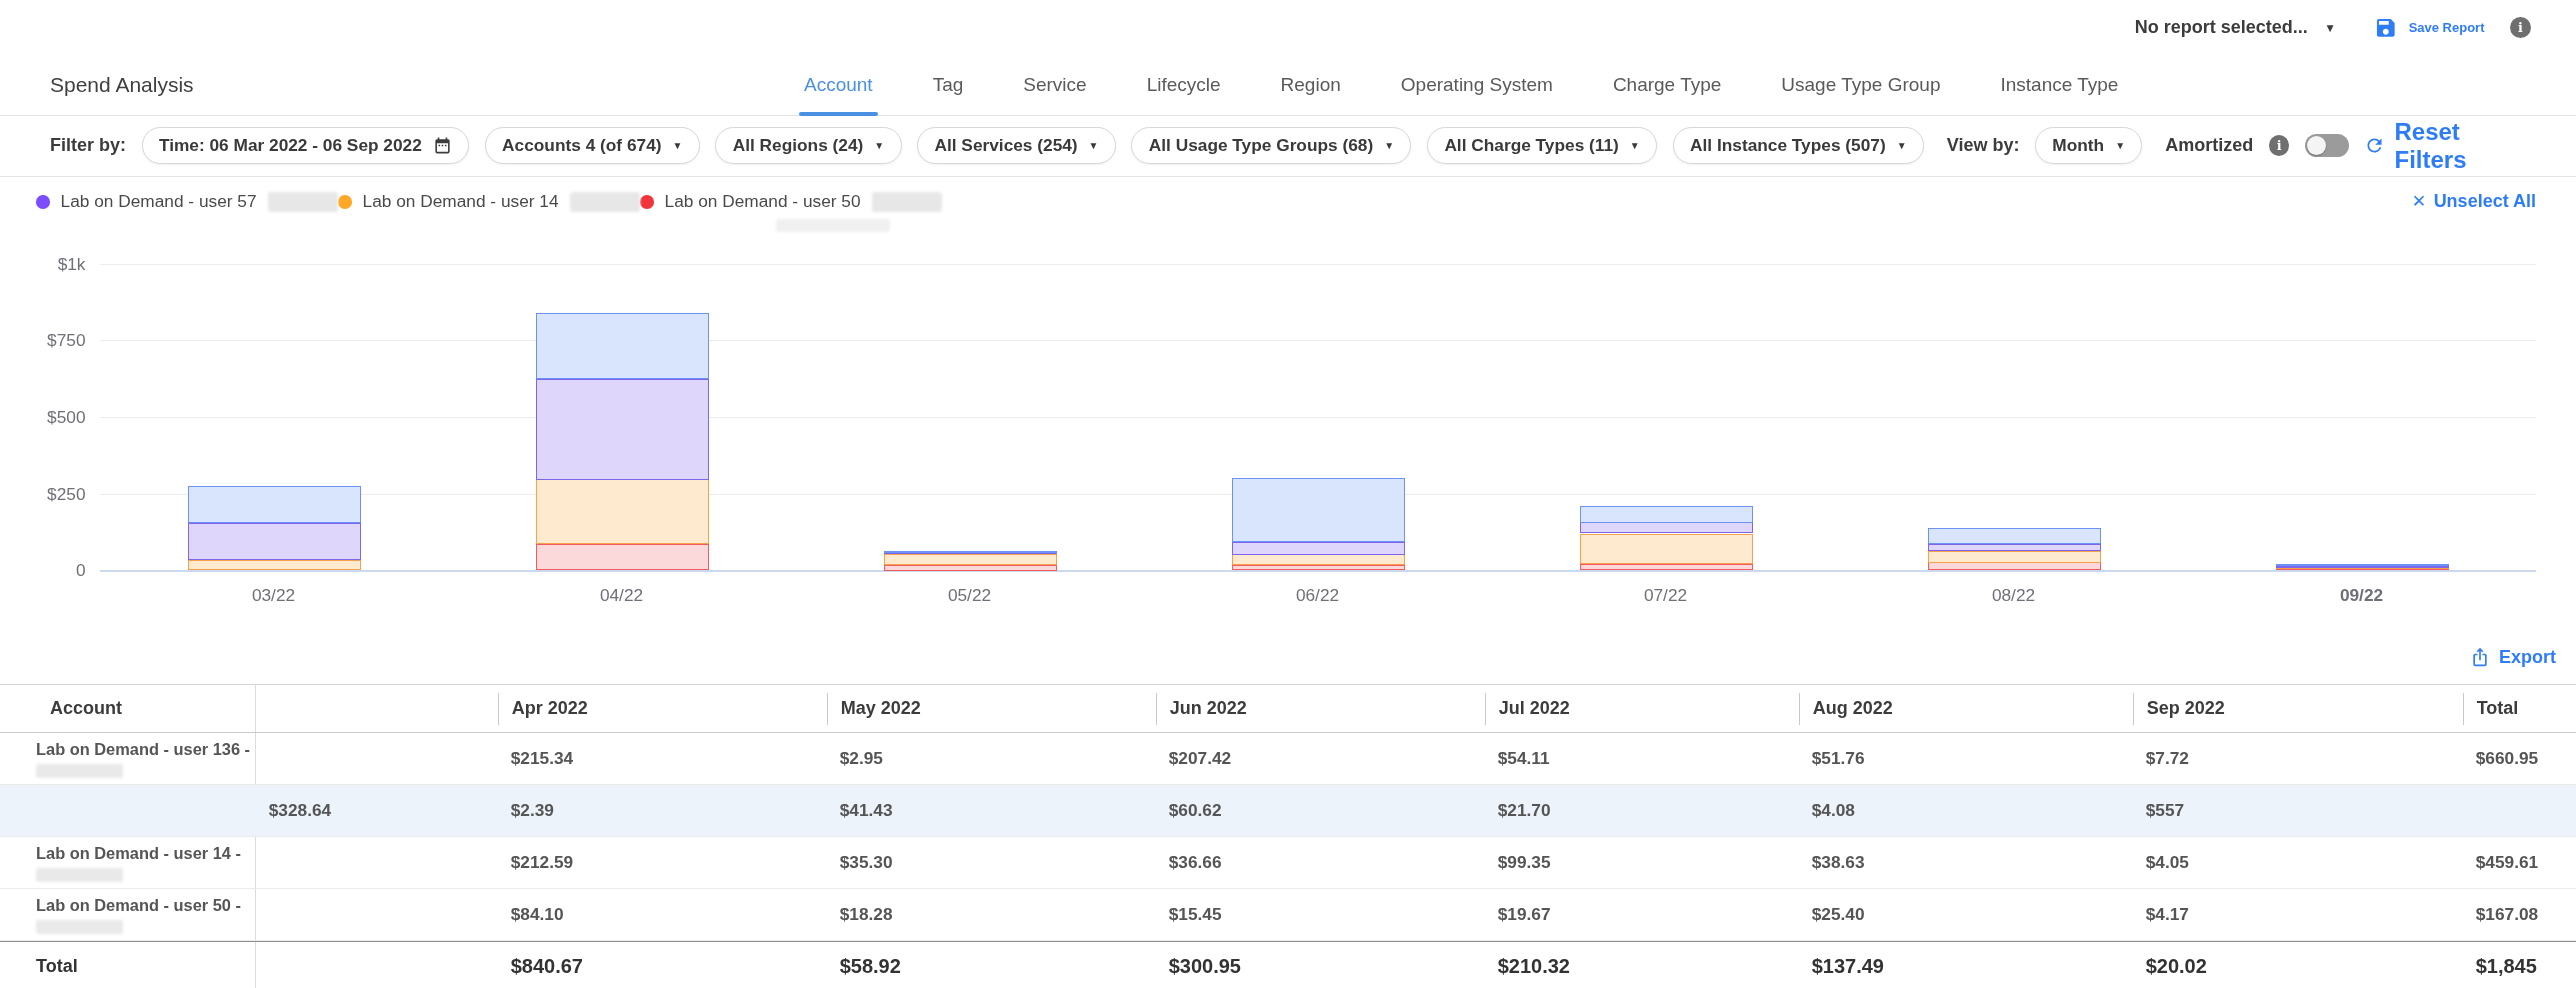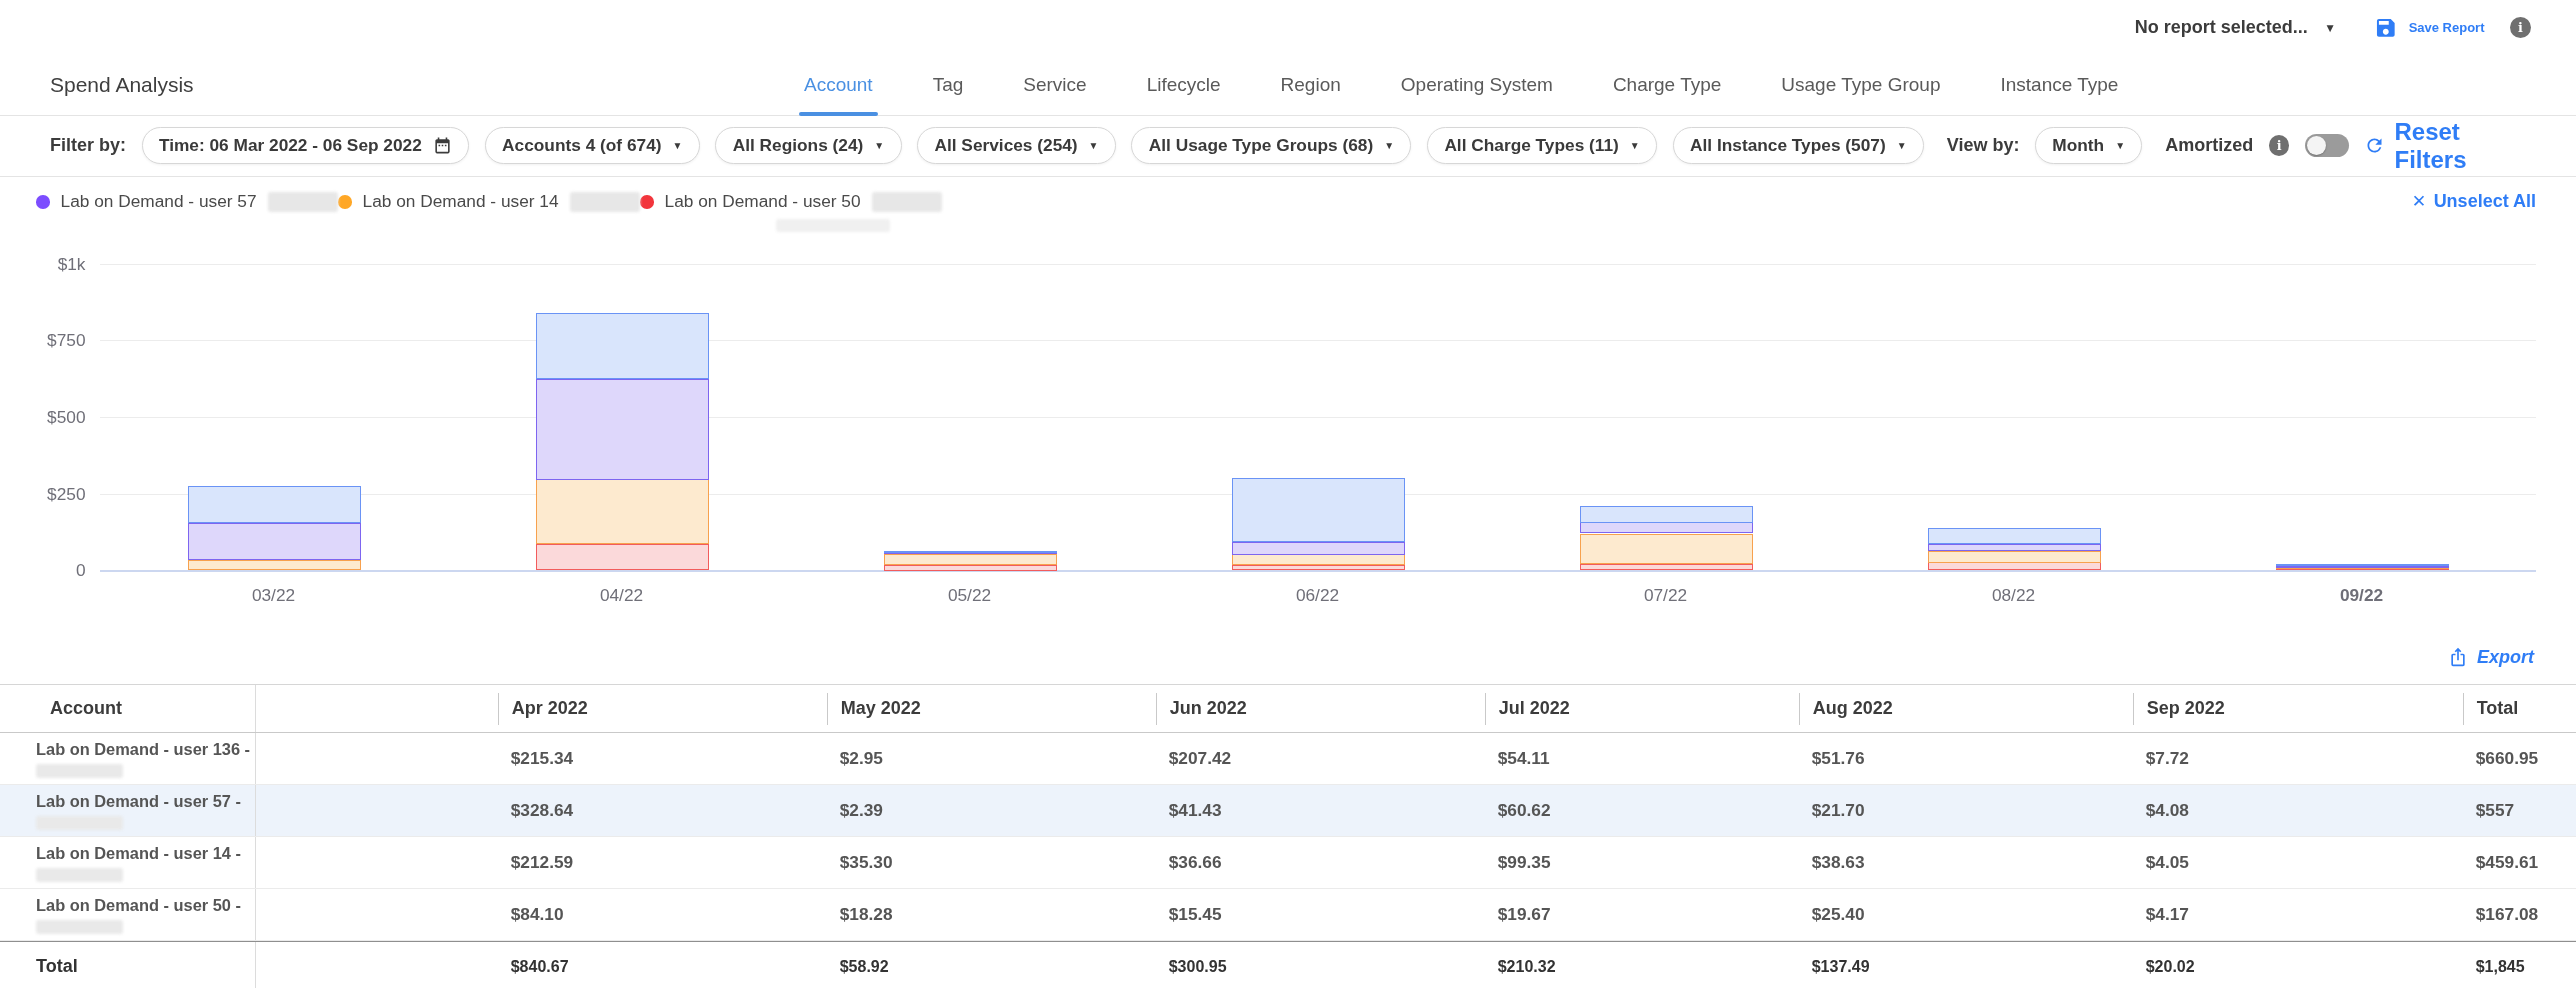--- a/index.html
+++ b/index.html
@@ -70,21 +70,21 @@
   .chart{position:absolute;top:253px;left:0;width:2576px;height:364px;}
   .gridline{position:absolute;left:100px;right:40px;height:0.9px;background:#ececec;}
   .gridline.zero{height:1.8px;background:#ccd7f0;}
   .ytick{position:absolute;left:25.5px;width:60px;text-align:right;font-size:17.3px;
          color:#6f6f78;transform:translateY(-50%);}
   .bar-seg{position:absolute;box-sizing:border-box;border-style:solid;}
   .xtick{position:absolute;width:127px;text-align:center;font-size:17.3px;color:#6f6f78;}
 
   
   .export-row{position:absolute;top:636px;left:0;right:0;height:42px;display:flex;
-          justify-content:flex-end;align-items:center;padding-right:42px;font-style:italic;}
+          justify-content:flex-end;align-items:center;padding-right:20px;}
   .export-btn{display:flex;align-items:center;gap:9px;color:#2F7DF6;font-size:18px;
           font-weight:700;cursor:pointer;}
 
   
   .spend-table{position:absolute;top:684px;left:0;right:0;}
   .trow{display:grid;grid-template-columns:256px 242px 329px 329px 329px 314px 334px 330px 1fr;
         border-bottom:0.9px solid #ebebeb;align-items:center;}
   .trow.thead{border-top:0.9px solid #d6d6d6;border-bottom:0.9px solid #c9c9c9;height:47px;}
   .trow.tbody{height:51px;font-weight:bold;}
   .trow.highlight{background:#edf3fb;}
@@ -92,21 +92,21 @@
   .cell{padding-left:12.7px;font-size:17.3px;color:#555;}
   .cell.head{font-size:18px;font-weight:700;color:#3c3c3c;padding-left:0;}
   .cell.head .tick{border-left:0.9px solid #c9c9c9;padding:5.5px 0 5.5px 12.7px;display:inline-block;}
   .cell.account-h{font-size:18px;font-weight:700;color:#3c3c3c;padding-left:50px;}
   .account-cell{align-self:stretch;display:flex;flex-direction:column;justify-content:center;
         padding-left:36px;border-right:0.9px solid #dcdcdc;}
   .thead .account-h{align-self:stretch;display:flex;align-items:center;
         border-right:0.9px solid #dcdcdc;}
   .acct-name{font-size:16.4px;color:#555;line-height:1.25;}
   .acct-redact{width:87px;height:14.5px;margin-top:4.5px;background:#e9e9e9;}
-  .totalrow .cell{font-weight:700;color:#333;font-size:16px;}
+  .totalrow .cell{font-weight:700;color:#333;font-size:20px;}
   .totalrow .account-cell{justify-content:center;}
   .totalrow .acct-name{font-weight:700;color:#333;font-size:18px;}
   svg{display:block;}
 </style>
 </head>
 <body>
 
 <div class="app">
 
   <div class="topbar">
@@ -305,24 +305,20 @@
         <div class="cell"></div>
         <div class="cell">$215.34</div>
         <div class="cell">$2.95</div>
         <div class="cell">$207.42</div>
         <div class="cell">$54.11</div>
         <div class="cell">$51.76</div>
         <div class="cell">$7.72</div>
         <div class="cell">$660.95</div>
       </div>
       <div class="trow tbody highlight">
-        <div class="account-cell">
-          <div class="acct-name">Lab on Demand - user 57 -</div>
-          <div class="redact acct-redact"></div>
-        </div>
         <div class="cell"></div>
         <div class="cell">$328.64</div>
         <div class="cell">$2.39</div>
         <div class="cell">$41.43</div>
         <div class="cell">$60.62</div>
         <div class="cell">$21.70</div>
         <div class="cell">$4.08</div>
         <div class="cell">$557</div>
       </div>
       <div class="trow tbody">

